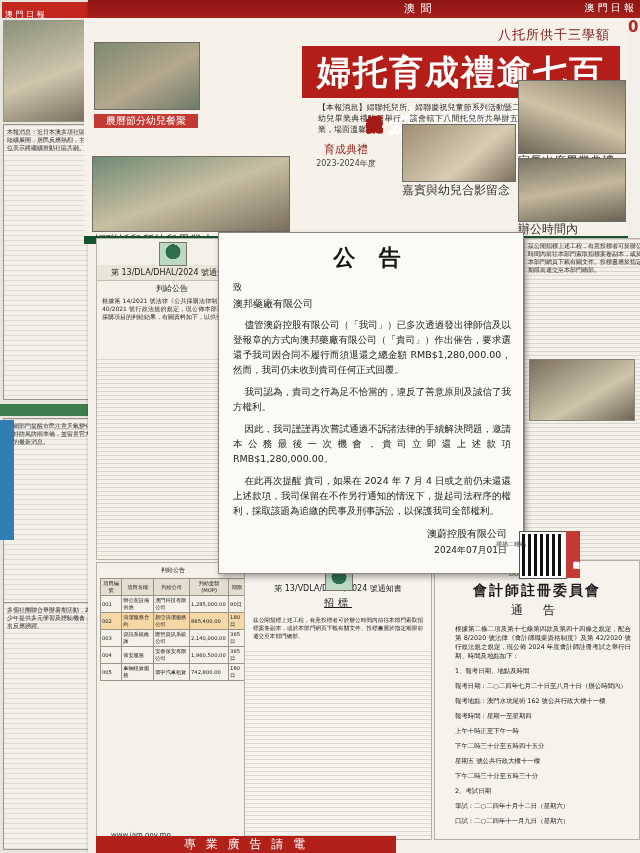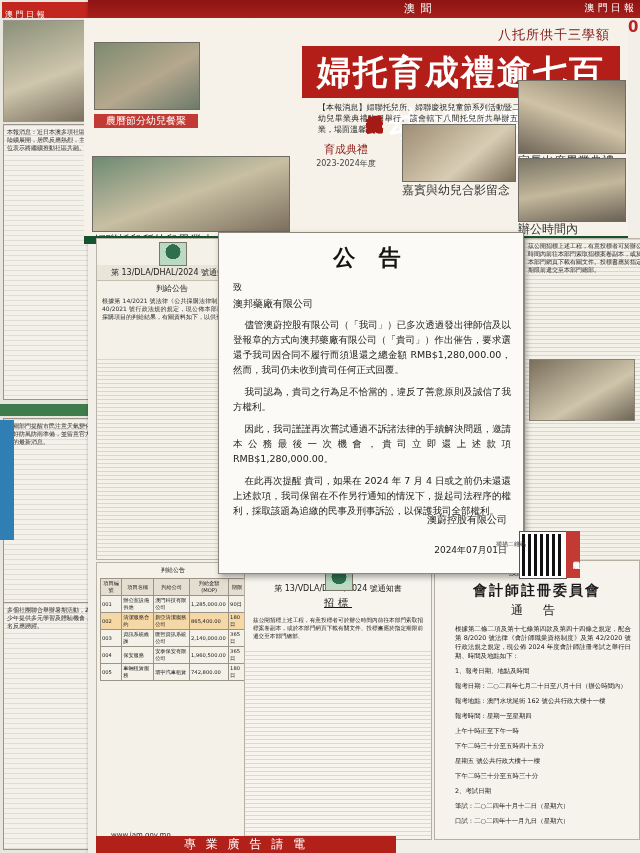--- a/index.html
+++ b/index.html
@@ -53,21 +53,21 @@
   .feature .ceremony{position:absolute;left:208px;top:124px;width:108px;color:#8b1a14;font-size:11px;text-align:center;}
   .feature .cerdate{position:absolute;left:206px;top:140px;width:112px;color:#444;font-size:8px;text-align:center;}
 
   
   .notice{position:absolute;left:218px;top:232px;width:304px;height:340px;background:#fbfaf6;border:1px solid #8c867c;box-shadow:2px 3px 6px rgba(0,0,0,.35);}
   .notice h1{margin:0;padding:10px 0 2px;text-align:center;font-size:22px;letter-spacing:8px;font-weight:bold;color:#141414;}
   .notice .addr{position:absolute;left:14px;top:48px;font-size:9px;}
   .notice .to{position:absolute;left:14px;top:64px;font-size:10px;}
   .notice .body{position:absolute;left:14px;right:12px;top:84px;font-size:9.5px;line-height:15px;text-align:justify;}
   .notice .body p{margin:0 0 7px;text-indent:1.2em;}
-  .notice .sign{position:absolute;right:16px;bottom:46px;font-size:10px;text-align:right;}
+  .notice .sign{position:absolute;right:16px;bottom:32px;font-size:10px;text-align:right;}
   .notice .date{position:absolute;right:16px;bottom:16px;font-size:9px;text-align:right;}
 
   
   .artbox{position:absolute;background:#f4f1e9;border:1px solid #b9b3a8;overflow:hidden;}
   .artbox .hd{font-size:8px;color:#222;text-align:center;padding:2px 0;border-bottom:1px solid #c5beb2;background:#eae5d9;}
   .logo-emb{position:absolute;width:26px;height:22px;background:radial-gradient(circle at 50% 40%, #2f6f4e 0 40%, #bcd9c4 41% 100%);border:1px solid #7d7668;}
 
   
   table.mini{border-collapse:collapse;width:100%;font-size:5.2px;}
   table.mini th,table.mini td{border:1px solid #9a9488;padding:1px 1px;line-height:7px;color:#222;}

